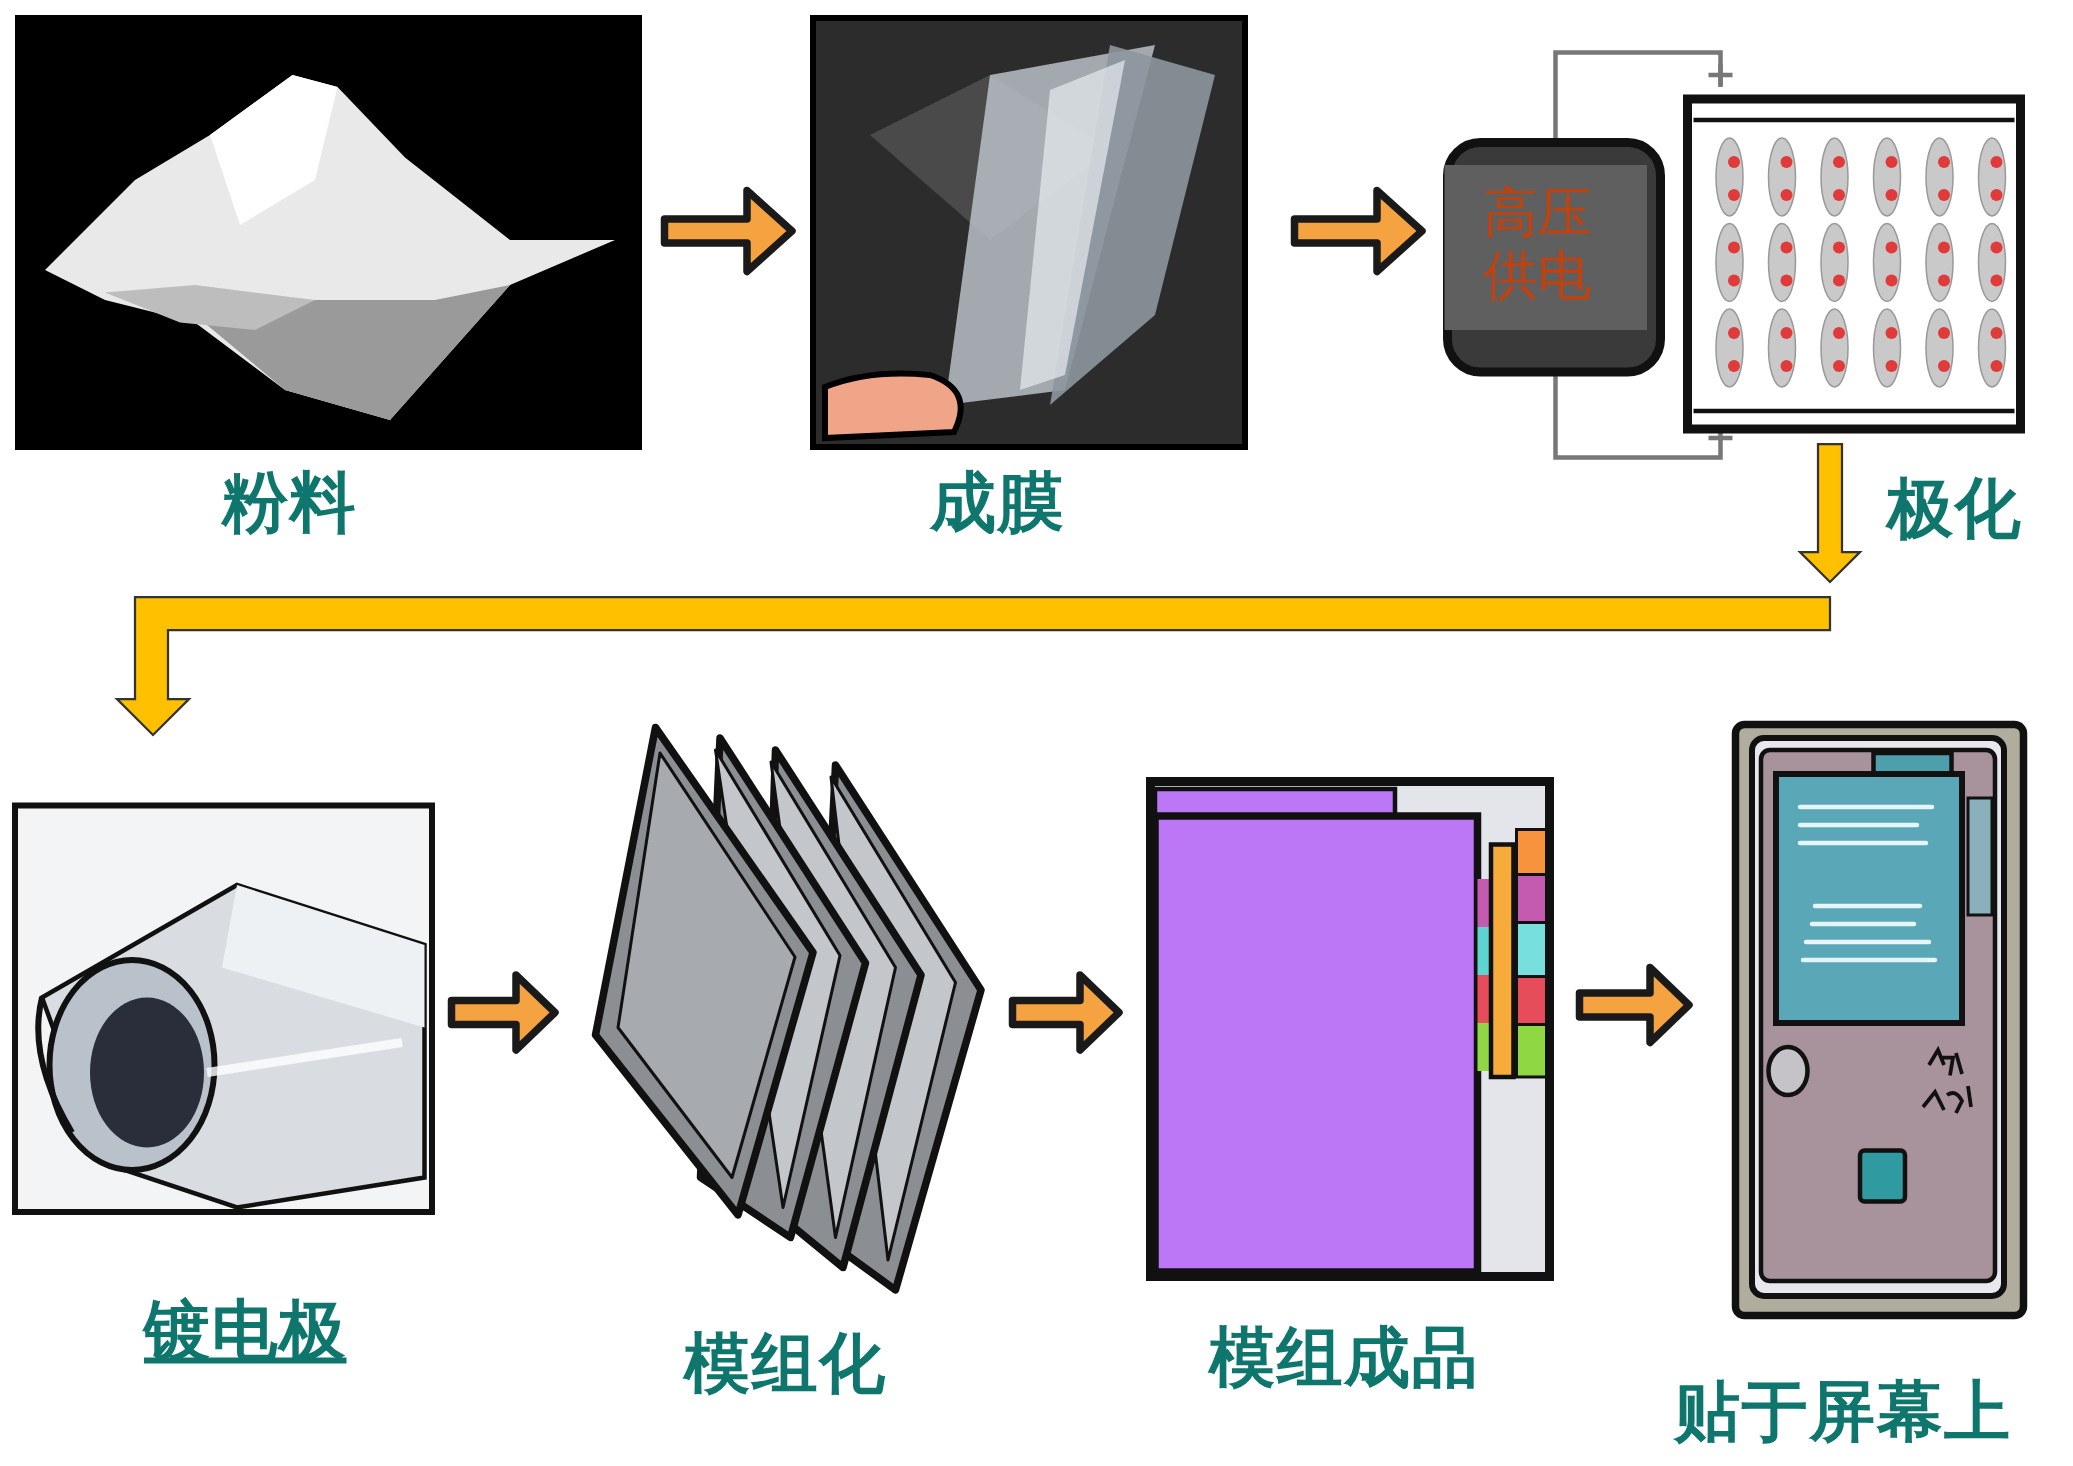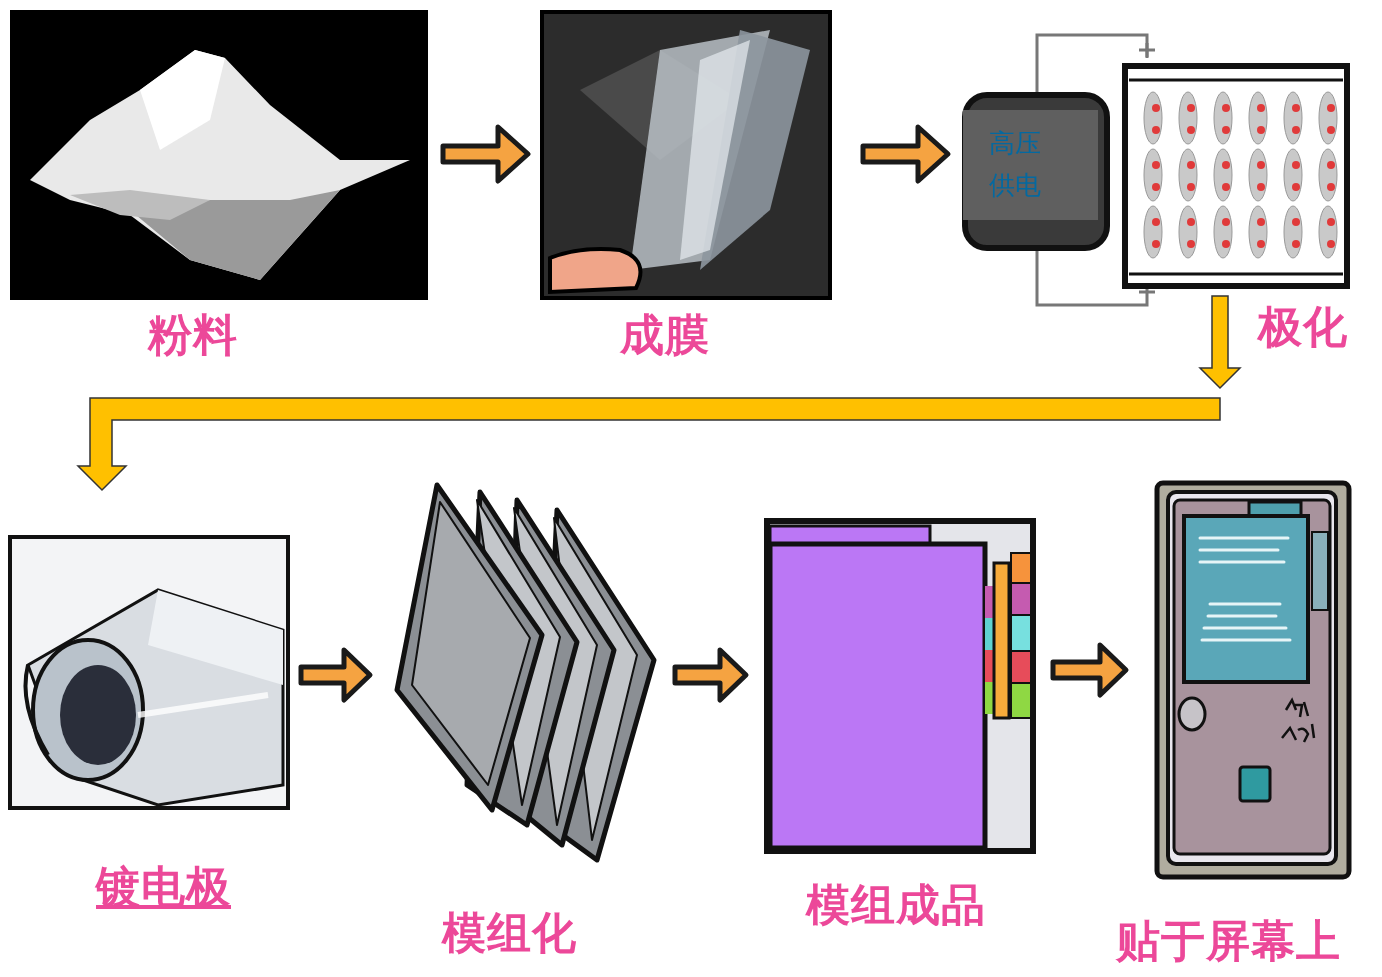--- a/index.html
+++ b/index.html
@@ -1,19 +1,19 @@
 <!DOCTYPE html>
 <html><head>
 <meta charset="utf-8">
 <style>
   html, body { margin:0; padding:0; background:#ffffff; }
   body { width:1382px; height:977px; position:relative; overflow:hidden;
          font-family:"DejaVu Sans", sans-serif; }
   .abs { position:absolute; }
-  .label { position:absolute; color:#ec4899; font-weight:bold; font-size:44px;
+  .label { position:absolute; color:#0f766e; font-weight:bold; font-size:44px;
            white-space:nowrap; letter-spacing:1px; }
   svg { position:absolute; overflow:visible; }
 </style>
 </head>
 <body>
 
 <div class="abs" style="left:10px;top:10px;width:418px;height:290px;">
   <svg width="418" height="290" viewBox="0 0 418 290">
     <rect x="0" y="0" width="418" height="290" fill="#000"></rect>
     <polygon points="20,170 80,110 130,80 185,40 215,48 260,95 330,150 400,150 330,180 250,270 180,250 120,205 60,190" fill="#e9e9e9"></polygon>
@@ -113,26 +113,26 @@
           <circle cx="376" cy="192" r="4"></circle>
         <circle cx="201" cy="214" r="4"></circle>
           <circle cx="236" cy="214" r="4"></circle>
           <circle cx="271" cy="214" r="4"></circle>
           <circle cx="306" cy="214" r="4"></circle>
           <circle cx="341" cy="214" r="4"></circle>
           <circle cx="376" cy="214" r="4"></circle>
       </g>
     </g>
   </svg>
-  <div class="abs" style="left:34px;top:92px;color:#0369a1;font-size:26px;line-height:42px;">
+  <div class="abs" style="left:34px;top:92px;color:#c2410c;font-size:36px;line-height:42px;">
     <div>高压</div>
     <div>供电</div>
   </div>
 </div>
-<div class="label" style="left:1258px;top:298px;">极化</div>
+<div class="label" style="left:1258px;top:310px;">极化</div>
 
 <svg style="left:0;top:0;" width="1382" height="977" viewBox="0 0 1382 977">
   <polygon points="1212,296 1228,296 1228,368 1240,368 1220,388 1200,368 1212,368" fill="#ffc000" stroke="#333" stroke-width="1.5"></polygon>
   <polygon points="90,398 1220,398 1220,420 112,420 112,466 126,466 102,490 78,466 90,466" fill="#ffc000" stroke="#333" stroke-width="1.5"></polygon>
 </svg>
 
 <div class="abs" style="left:8px;top:535px;width:282px;height:275px;">
   <svg width="282" height="275" viewBox="0 0 282 275">
     <rect x="2" y="2" width="278" height="271" fill="#f3f4f6" stroke="#111" stroke-width="4"></rect>
     <path d="M20,130 L150,55 L275,95 L275,250 L150,270 L60,240 Z" fill="#d9dde2" stroke="#111" stroke-width="3"></path>
@@ -156,21 +156,21 @@
       <polygon points="162,38 245,175 200,360" fill="#c3c6ca" stroke-width="2"></polygon>
       <polygon points="125,20 222,170 170,365 115,320" fill="#8b8f94"></polygon>
       <polygon points="122,28 205,165 165,345" fill="#c3c6ca" stroke-width="2"></polygon>
       <polygon points="88,12 185,162 135,345 75,305" fill="#8b8f94"></polygon>
       <polygon points="85,20 168,157 130,325" fill="#c3c6ca" stroke-width="2"></polygon>
       <polygon points="45,5 150,155 100,330 5,210" fill="#8b8f94"></polygon>
       <polygon points="48,22 138,158 96,305 20,205" fill="#a7aaae" stroke-width="2"></polygon>
     </g>
   </svg>
 </div>
-<div class="label" style="left:442px;top:880px;margin-top:24px;">模组化</div>
+<div class="label" style="left:456px;top:880px;">模组化</div>
 
 <svg style="left:672px;top:645px;" width="78" height="60" viewBox="0 0 78 60">
   <polygon points="3,22 48,22 48,5 74,30 48,55 48,38 3,38" fill="#f5a341" stroke="#1a1a1a" stroke-width="5" stroke-linejoin="round"></polygon>
 </svg>
 
 <div class="abs" style="left:764px;top:518px;width:272px;height:336px;">
   <svg width="272" height="336" viewBox="0 0 272 336">
     <rect x="3" y="3" width="266" height="330" fill="#e4e5ea" stroke="#111" stroke-width="6"></rect>
     <rect x="6" y="8" width="160" height="20" fill="#bb77f5" stroke="#111" stroke-width="3"></rect>
     <rect x="6" y="26" width="215" height="304" fill="#bb77f5" stroke="#111" stroke-width="5"></rect>

